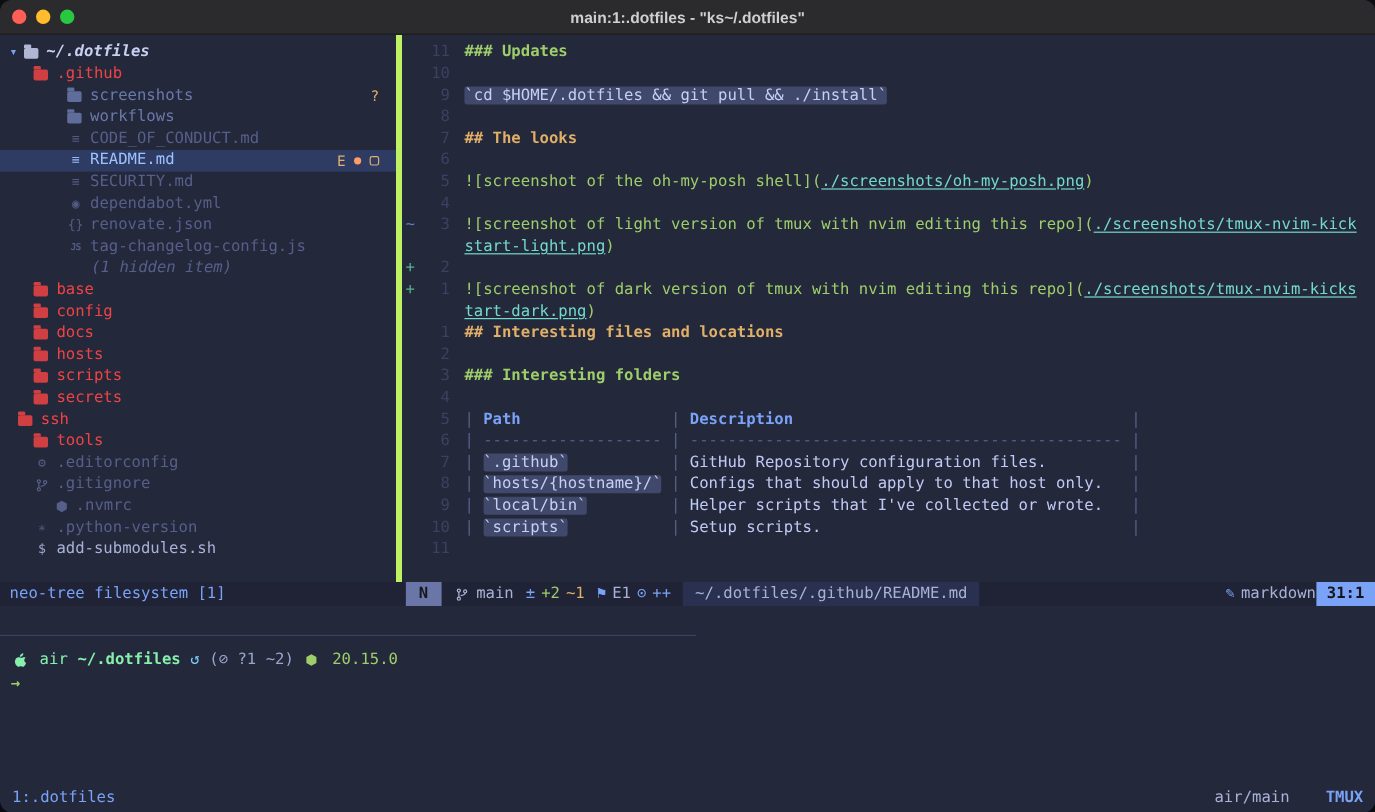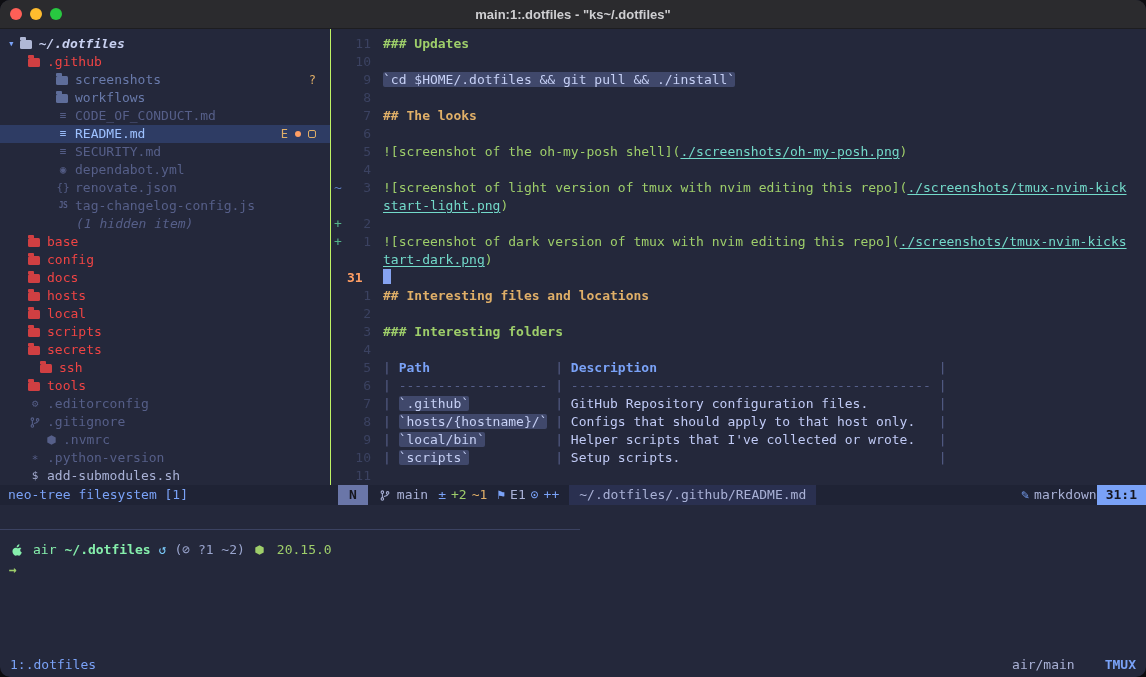--- a/index.html
+++ b/index.html
@@ -7,21 +7,21 @@
   .window{width:1146px;height:677px;border-radius:10px;overflow:hidden;display:flex;flex-direction:column;background:#24283b;box-shadow:0 24px 60px rgba(0,0,0,.65);}
   
   .titlebar{height:28px;flex:0 0 28px;background:#2b2b2e;border-bottom:1px solid #1d1d20;position:relative;display:flex;align-items:center;justify-content:center;}
   .lights{position:absolute;left:10px;top:8px;display:flex;gap:8px;}
   .light{width:12px;height:12px;border-radius:50%;display:inline-block;}
   .light.red{background:#ff5f57}.light.yellow{background:#febc2e}.light.green{background:#28c840}
   .title{font-family:"Liberation Sans",sans-serif;font-size:13px;font-weight:700;color:#cfcfd2;}
   
   .main{display:flex;flex:0 0 456px;height:456px;overflow:hidden;}
   .sidebar{width:330px;flex:0 0 330px;padding-top:6px;overflow:hidden;}
-  .editor{flex:1;padding-top:6px;border-left:1px solid #bef264;overflow:hidden;}
+  .editor{flex:1;padding-top:6px;border-left:5px solid #bef264;overflow:hidden;}
   
   .trow{height:18px;line-height:18px;font-size:13px;display:flex;align-items:center;white-space:pre;}
   .trow.sel{background:#2e3c64;}
   .it-root{color:#c8d0f0;font-weight:700;font-style:italic;}
   .it-dir{color:#ef4444;}
   .it-dir-dim{color:#697aab;}
   .it-file{color:#a9b1d6;}
   .it-file-dim{color:#565f89;}
   .it-file-sel{color:#9ec1ff;}
   .it-hidden{color:#565f89;font-style:italic;margin-left:20px;}
@@ -108,24 +108,23 @@
         <div class="trow it-file-sel sel" style="padding-left: 56px;"><span class="gicon">≡</span><span class="lbl">README.md</span><span class="badges"><span class="bq">E</span><span class="bdot"></span><span class="bbox"></span></span></div>
         <div class="trow it-file-dim" style="padding-left: 56px;"><span class="gicon">≡</span><span class="lbl">SECURITY.md</span></div>
         <div class="trow it-file-dim" style="padding-left: 56px;"><span class="gicon">◉</span><span class="lbl">dependabot.yml</span></div>
         <div class="trow it-file-dim" style="padding-left: 56px;"><span class="gicon">{}</span><span class="lbl">renovate.json</span></div>
         <div class="trow it-file-dim" style="padding-left: 56px;"><span class="gicon tiny">JS</span><span class="lbl">tag-changelog-config.js</span></div>
         <div class="trow it-hidden" style="padding-left: 56px;"><span class="lbl">(1 hidden item)</span></div>
         <div class="trow it-dir" style="padding-left: 28px;"><span class="gfolder"></span><span class="lbl">base</span></div>
         <div class="trow it-dir" style="padding-left: 28px;"><span class="gfolder"></span><span class="lbl">config</span></div>
         <div class="trow it-dir" style="padding-left: 28px; align-items: center;"><span class="gfolder"></span><span class="lbl">docs</span></div>
         <div class="trow it-dir" style="padding-left: 28px;"><span class="gfolder"></span><span class="lbl">hosts</span></div>
-        <div class="trow it-dir" style="padding-left: 28px;"><span class="gfolder"></span><span class="lbl">local</span></div>
         <div class="trow it-dir" style="padding-left: 28px;"><span class="gfolder"></span><span class="lbl">scripts</span></div>
         <div class="trow it-dir" style="padding-left: 28px;"><span class="gfolder"></span><span class="lbl">secrets</span></div>
-        <div class="trow it-dir" style="padding-left: 40px;"><span class="gfolder"></span><span class="lbl">ssh</span></div>
+        <div class="trow it-dir" style="padding-left: 15px;"><span class="gfolder"></span><span class="lbl">ssh</span></div>
         <div class="trow it-dir" style="padding-left: 28px;"><span class="gfolder"></span><span class="lbl">tools</span></div>
         <div class="trow it-file-dim" style="padding-left: 28px;"><span class="gicon">⚙</span><span class="lbl">.editorconfig</span></div>
         <div class="trow it-file-dim" style="padding-left: 28px;"><span class="svgi"><svg width="12" height="13" viewBox="0 0 16 16">
               <g fill="none" stroke="currentColor" stroke-width="1.4">
                 <circle cx="4.5" cy="3.5" r="1.7"></circle>
                 <circle cx="11.5" cy="4.5" r="1.7"></circle>
                 <circle cx="4.5" cy="12.5" r="1.7"></circle>
                 <path d="M4.5 5.2v5.6M11.5 6.2c0 2-2.5 2.6-5 3"></path>
               </g>
             </svg></span><span class="lbl">.gitignore</span></div>
@@ -142,21 +141,20 @@
         <div class="erow"><span class="sign"></span><span class="lnum">8</span><span class="ltxt"></span></div>
         <div class="erow"><span class="sign"></span><span class="lnum">7</span><span class="ltxt"><span class="sg-h2">## The looks</span></span></div>
         <div class="erow"><span class="sign"></span><span class="lnum">6</span><span class="ltxt"></span></div>
         <div class="erow"><span class="sign"></span><span class="lnum">5</span><span class="ltxt"><span class="sg-img">![screenshot of the oh-my-posh shell](</span><span class="sg-link">./screenshots/oh-my-posh.png</span><span class="sg-img">)</span></span></div>
         <div class="erow"><span class="sign"></span><span class="lnum">4</span><span class="ltxt"></span></div>
         <div class="erow"><span class="sign sign-chg">~</span><span class="lnum">3</span><span class="ltxt"><span class="sg-img">![screenshot of light version of tmux with nvim editing this repo](</span><span class="sg-link">./screenshots/tmux-nvim-kick</span></span></div>
         <div class="erow"><span class="sign"></span><span class="lnum"></span><span class="ltxt"><span class="sg-link">start-light.png</span><span class="sg-img">)</span></span></div>
         <div class="erow"><span class="sign sign-add">+</span><span class="lnum">2</span><span class="ltxt"></span></div>
         <div class="erow"><span class="sign sign-add">+</span><span class="lnum">1</span><span class="ltxt"><span class="sg-img">![screenshot of dark version of tmux with nvim editing this repo](</span><span class="sg-link">./screenshots/tmux-nvim-kicks</span></span></div>
         <div class="erow"><span class="sign"></span><span class="lnum"></span><span class="ltxt"><span class="sg-link">tart-dark.png</span><span class="sg-img">)</span></span></div>
-        <div class="erow cur"><span class="sign"></span><span class="lnum">31</span><span class="ltxt"><span class="cursorblk"></span></span></div>
         <div class="erow"><span class="sign"></span><span class="lnum">1</span><span class="ltxt"><span class="sg-h2">## Interesting files and locations</span></span></div>
         <div class="erow"><span class="sign"></span><span class="lnum">2</span><span class="ltxt"></span></div>
         <div class="erow"><span class="sign"></span><span class="lnum">3</span><span class="ltxt"><span class="sg-h3">### Interesting folders</span></span></div>
         <div class="erow"><span class="sign"></span><span class="lnum">4</span><span class="ltxt"></span></div>
         <div class="erow"><span class="sign"></span><span class="lnum">5</span><span class="ltxt"><span class="sg-punct">| </span><span class="sg-th">Path</span><span class="sg-punct">                | </span><span class="sg-th">Description</span><span class="sg-punct">                                    |</span></span></div>
         <div class="erow"><span class="sign"></span><span class="lnum">6</span><span class="ltxt"><span class="sg-punct">| ------------------- | ---------------------------------------------- |</span></span></div>
         <div class="erow"><span class="sign"></span><span class="lnum">7</span><span class="ltxt"><span class="sg-punct">| </span><span class="sg-code">`.github`</span><span class="sg-punct">           | </span><span class="sg-td">GitHub Repository configuration files.</span><span class="sg-punct">         |</span></span></div>
         <div class="erow"><span class="sign"></span><span class="lnum">8</span><span class="ltxt"><span class="sg-punct">| </span><span class="sg-code">`hosts/{hostname}/`</span><span class="sg-punct"> | </span><span class="sg-td">Configs that should apply to that host only.</span><span class="sg-punct">   |</span></span></div>
         <div class="erow"><span class="sign"></span><span class="lnum">9</span><span class="ltxt"><span class="sg-punct">| </span><span class="sg-code">`local/bin`</span><span class="sg-punct">         | </span><span class="sg-td">Helper scripts that I've collected or wrote.</span><span class="sg-punct">   |</span></span></div>
         <div class="erow"><span class="sign"></span><span class="lnum">10</span><span class="ltxt"><span class="sg-punct">| </span><span class="sg-code">`scripts`</span><span class="sg-punct">           | </span><span class="sg-td">Setup scripts.</span><span class="sg-punct">                                 |</span></span></div>

